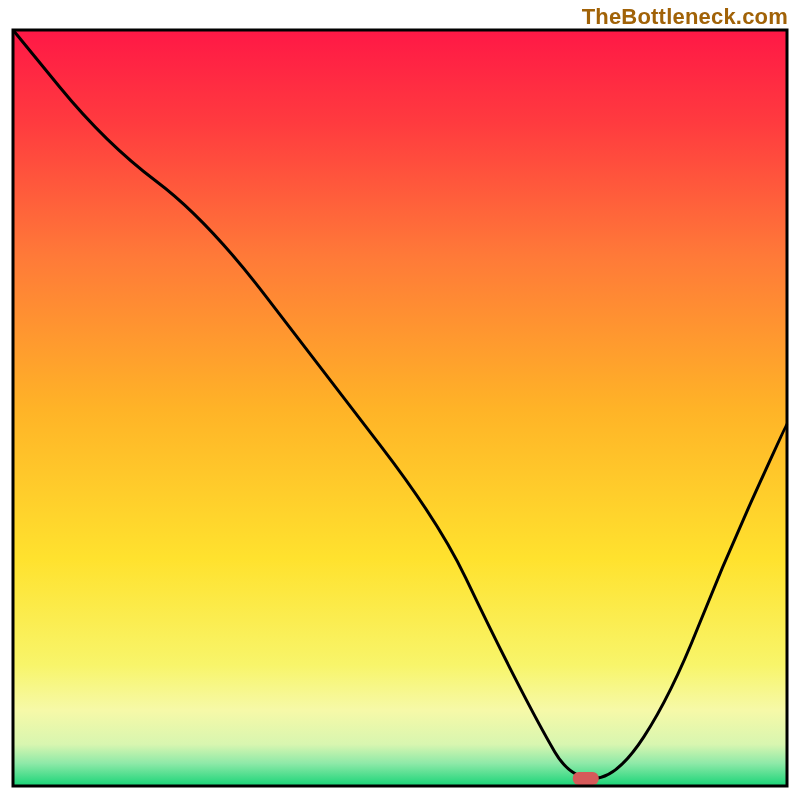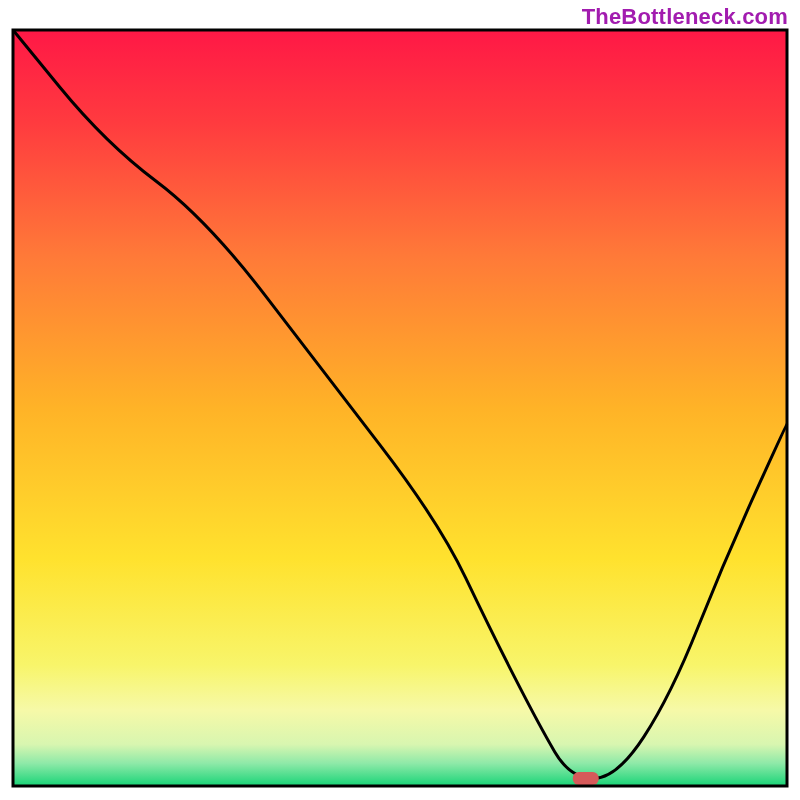--- a/index.html
+++ b/index.html
@@ -13,21 +13,21 @@
   }
   .stage {
     position: relative;
     width: 800px;
     height: 800px;
   }
   .watermark {
     position: absolute;
     top: 4px;
     right: 12px;
-    color: #a21caf;
+    color: #a16207;
     font-size: 22px;
     font-weight: 600;
     letter-spacing: 0.2px;
     z-index: 5;
   }
   svg {
     position: absolute;
     left: 0;
     top: 0;
   }

